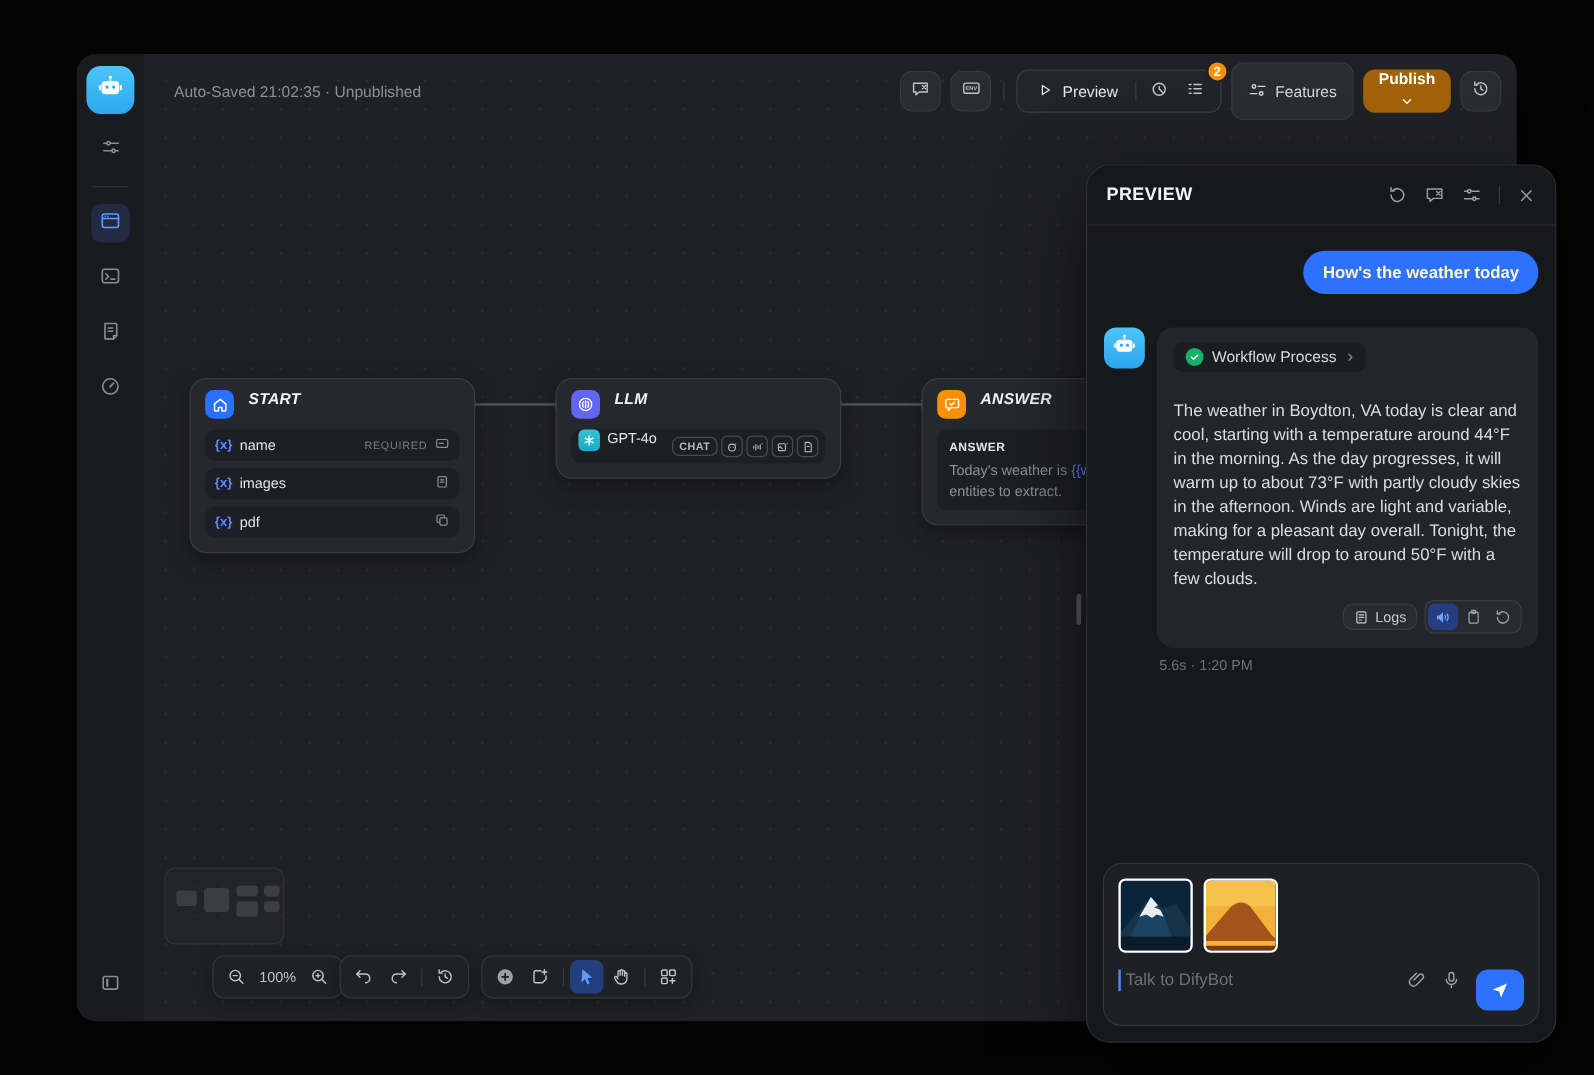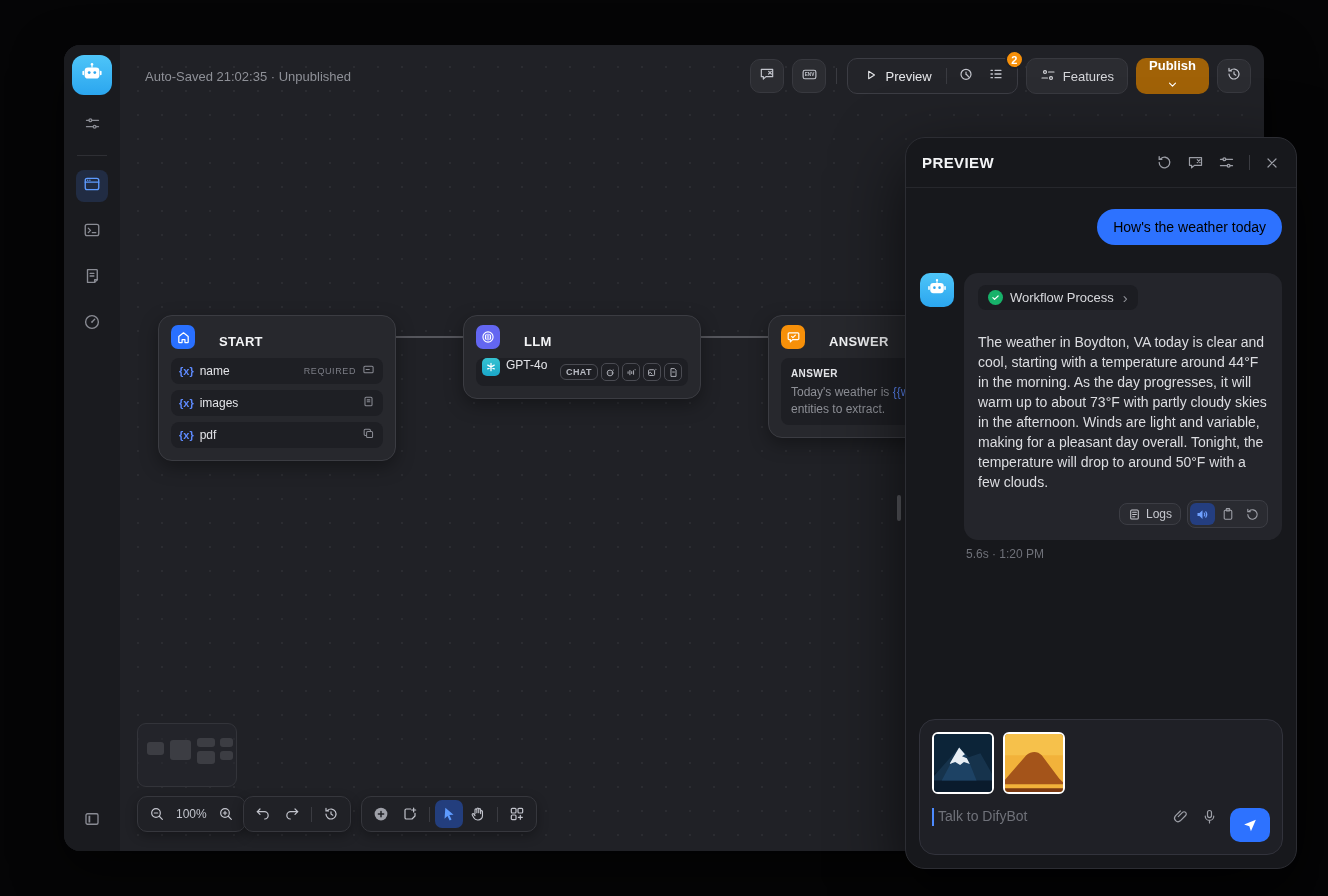--- a/index.html
+++ b/index.html
@@ -30,29 +30,29 @@
   .icon-btn { width:34px; height:34px; border-radius:10px; background:#2b2c31; border:1px solid #38393f;
     display:grid; place-items:center; color:#c2c4cc; cursor:pointer; }
   .tb-div { width:1px; height:16px; background:#3a3b41; margin:0 2px; }
   .seg-group { position:relative; display:flex; align-items:center; height:36px; background:#232429;
     border:1px solid #3c3d44; border-radius:10px; padding:0 6px; }
   .seg-item { display:flex; align-items:center; gap:7px; padding:0 10px; color:#e5e6e9; font-size:13px; cursor:pointer; }
   .seg-sep { width:1px; height:16px; background:#3a3b41; margin:0 4px; }
   .seg-icon { width:30px; height:30px; display:grid; place-items:center; color:#c2c4cc; cursor:pointer; border-radius:7px; }
   .badge { position:absolute; top:-9px; right:-7px; min-width:19px; height:19px; border-radius:10px; background:#f79009;
     color:#fff; font-size:11px; font-weight:700; display:grid; place-items:center; border:2px solid #202126; padding:0 4px; }
-  .features-btn { display:flex; align-items:center; gap:7px; height:36px; padding:0 13px; border-radius:10px;
+  .features-btn { display:flex; align-items:center; gap:7px; height:48px; padding:0 13px; border-radius:10px;
     background:#2b2c31; border:1px solid #38393f; color:#d5d6da; font-size:13px; cursor:pointer; }
   .publish-btn { display:flex; align-items:center; gap:5px; height:36px; padding:0 13px; border-radius:10px;
     background:#a16207; color:#fff; font-size:13px; font-weight:600; cursor:pointer;flex-direction:column; }
 
   
   .node { position:absolute; width:238px; background:#27282d; border:1px solid #3b3c42; border-radius:14px;
     padding:9px 12px 12px; box-shadow:0 6px 18px rgba(0,0,0,.35); z-index:2; }
-  .node-header { display:flex; align-items:flex-end; gap:24px; margin-bottom:9px; }
+  .node-header { display:flex; align-items:flex-start; gap:12px; margin-bottom:9px;font-style:italic; }
   .node-icon { width:24px; height:24px; border-radius:7px; display:grid; place-items:center; flex:none; }
   .node-title { font-size:13px; font-weight:700; color:#f3f4f6; letter-spacing:.3px; }
   .node-row { display:flex; align-items:center; height:26px; background:#1e1f24; border-radius:8px;
     padding:0 8px; margin-bottom:6px; font-size:12px; gap:6px; }
   .vartok { color:#5e8bff; font-weight:700; font-size:11px; }
   .rowname { color:#e3e4e8; }
   .rowright { margin-left:auto; display:flex; align-items:center; gap:6px; color:#8a8c94; }
   .reqtag { font-size:9px; color:#7c7e86; letter-spacing:.6px; }
   .node-desc { font-size:12px; color:#8e9097; line-height:17px; margin-top:10px; }
   .model-row { display:flex; height:28px; background:#1e1f24; border-radius:8px; padding:0 6px; gap:6px; }
@@ -70,38 +70,38 @@
   
   .edge { position:absolute; height:2px; background:#55565c; z-index:1; }
   .edge::before, .edge::after { content:""; position:absolute; width:3px; height:10px; top:-4px; background:#4d8bff; border-radius:2px; }
   .edge::before { left:-3px; } .edge::after { right:-3px; }
 
   
   .minimap { position:absolute; left:73px; top:678px; width:100px; height:64px; background:rgba(39,40,45,.55);
     border:1px solid #33343a; border-radius:9px; z-index:2; }
   .mm-block { position:absolute; background:#3c3d43; border-radius:3px; }
   .toolgroup { position:absolute; top:751px; display:flex; align-items:center; height:36px; background:#202126;
-    border:1px solid #36373d; border-radius:10px; padding:16px 5px; gap:1px; z-index:2; box-shadow:0 4px 12px rgba(0,0,0,.3); }
+    border:1px solid #36373d; border-radius:10px; padding:16px 5px; gap:1px; z-index:2; box-shadow:0 4px 12px rgba(0,0,0,.3);margin-left:40px; }
   .tool { width:28px; height:28px; display:grid; place-items:center; color:#c2c4cc; border-radius:7px; cursor:pointer; }
   .tool.active { background:#233e7d; color:#6fa0ff; }
   .zoom-label { font-size:12px; color:#c2c4cc; padding:0 4px; }
   .tsep { width:1px; height:15px; background:#3a3b41; margin:0 4px; }
   .scroll-thumb { position:absolute; left:833px; top:450px; width:4px; height:26px; background:#57585e; border-radius:2px; z-index:2; }
 
   
   .panel { position:absolute; left:905px; top:137px; width:392px; height:732px; background:#17181c;
     border:1px solid #2c2d33; border-radius:20px; box-shadow:0 24px 70px rgba(0,0,0,.65); z-index:10; overflow:hidden; }
   .panel-header { height:50px; display:flex; align-items:center; padding:0 16px; border-bottom:1px solid #26272c; }
   .panel-title { font-size:15px; font-weight:700; color:#f3f4f6; letter-spacing:.4px; }
   .panel-actions { margin-left:auto; display:flex; align-items:center; gap:14px; color:#9b9da5; }
   .pa-icon { display:grid; place-items:center; cursor:pointer; }
   .pa-div { width:1px; height:15px; background:#3a3b41; }
   .chat { position:absolute; left:0; right:0; top:51px; bottom:146px; padding:0 14px; overflow:hidden; }
   .user-row { display:flex; justify-content:flex-end; margin-top:20px; }
-  .user-bubble { background:#2d72ff; color:#000000; font-size:14px; padding:10px 16px; border-radius:22px; }
+  .user-bubble { background:#2d72ff; color:#fef9c3; font-size:14px; padding:10px 16px; border-radius:22px;font-weight:bold; }
   .bot-row { display:flex; gap:10px; margin-top:28px; }
   .avatar { width:34px; height:34px; border-radius:10px; background:linear-gradient(180deg,#4ec5f8,#2ba6ef);
     display:grid; place-items:center; flex:none; }
   .bot-col { flex:1; min-width:0; }
   .bot-bubble { background:#24252b; border-radius:14px; padding:12px 14px; }
   .wf-chip { display:inline-flex; align-items:center; gap:7px; background:#1c1d22; border-radius:8px;
     padding:5px 10px; font-size:13px; color:#d8d9dd; cursor:pointer; }
   .check-circle { width:15px; height:15px; border-radius:50%; background:#17b26a; display:grid; place-items:center; }
   .chip-chev { color:#8e9097; font-size:15px; line-height:1; margin-left:2px; }
   .bot-text { margin-top:22px; font-size:14px; line-height:20px; color:#dcdde1; }

